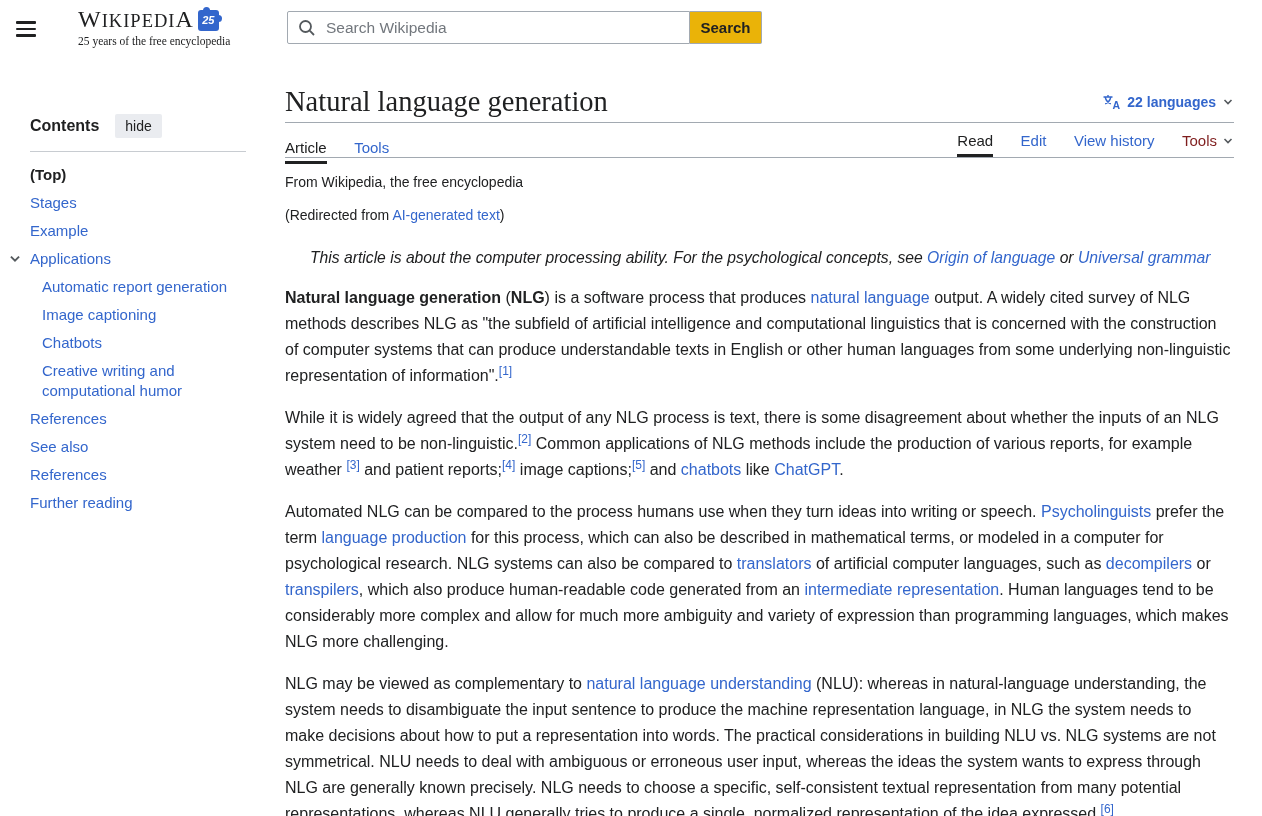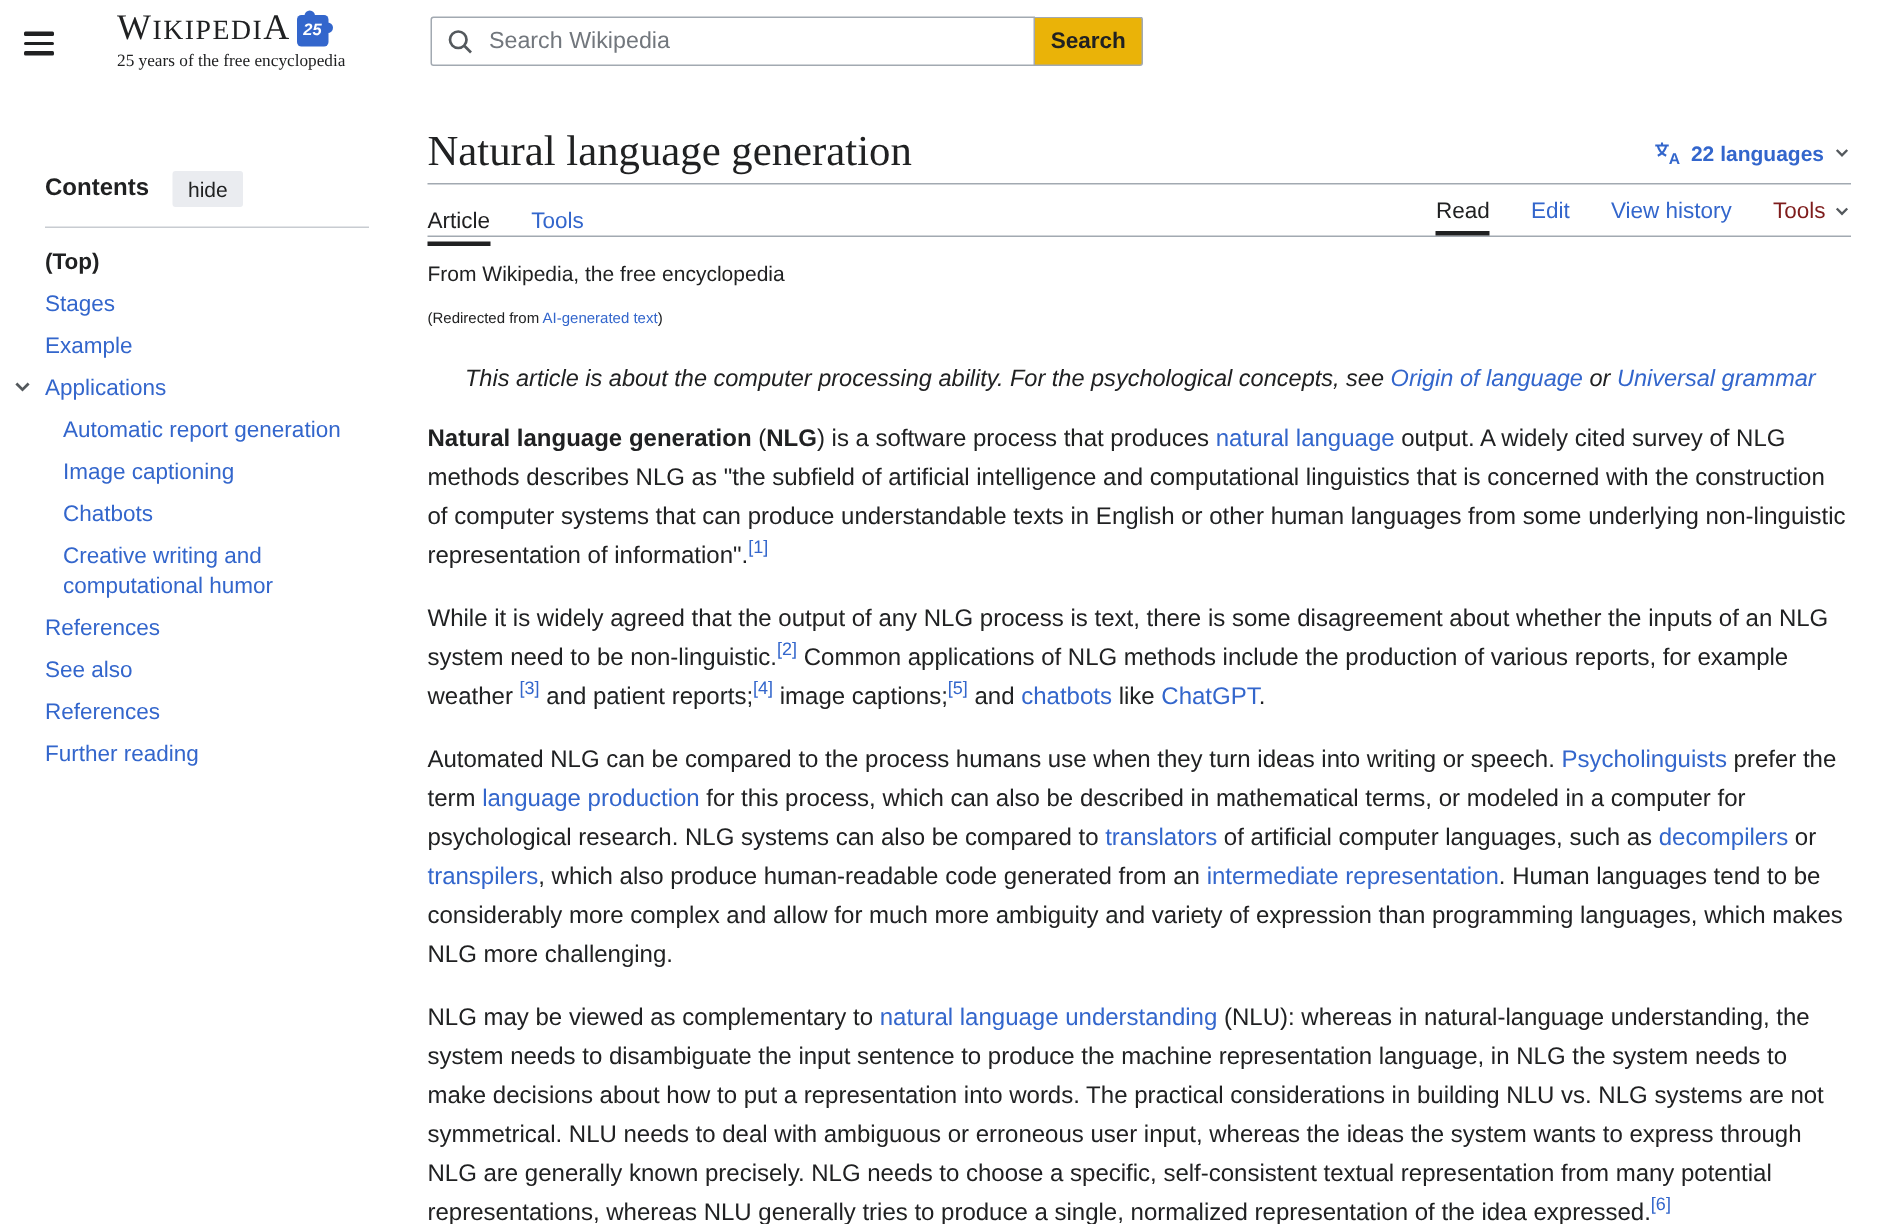--- a/index.html
+++ b/index.html
@@ -53,21 +53,21 @@
   .lang-btn { display:inline-flex; align-items:center; gap:6px; color:#3366cc; font-size:14px; font-weight:bold;
               text-decoration:none; cursor:pointer; }
   .chev { display:inline-flex; color:#54595d; }
 
   .tabs-row { display:flex; justify-content:space-between; align-items:flex-end; height:35px; border-bottom:1px solid #a2a9b1; }
   .tab { font-size:15px; color:#3366cc; text-decoration:none; padding:6px 0 8px 0; margin-right:23px; cursor:pointer; }
   .tab.active { color:#202122; border-bottom:3px solid #202122; padding-bottom:5px; }
   .tab.tools { color:#7f1d1d; display:inline-flex; align-items:center; gap:5px; margin-right:0; }
 
   .site-sub { font-size:14px; margin-top:16px; }
-  .redirect { font-size:10px; margin-top:17px; }
+  .redirect { font-size:14px; margin-top:17px; }
   .hatnote { font-style:italic; font-size:15.7px; padding-left:25px; margin-top:24px; line-height:22px; }
   .apara { font-size:16px; line-height:26px; margin-top:16px; }
   .wlink { color:#3366cc; text-decoration:none; cursor:pointer; }
   b { font-weight:bold; }
   sup.ref { color:#3366cc; font-size:12px; line-height:0; cursor:pointer; }
 </style>
 </head>
 <body>
 
 <div class="page">

